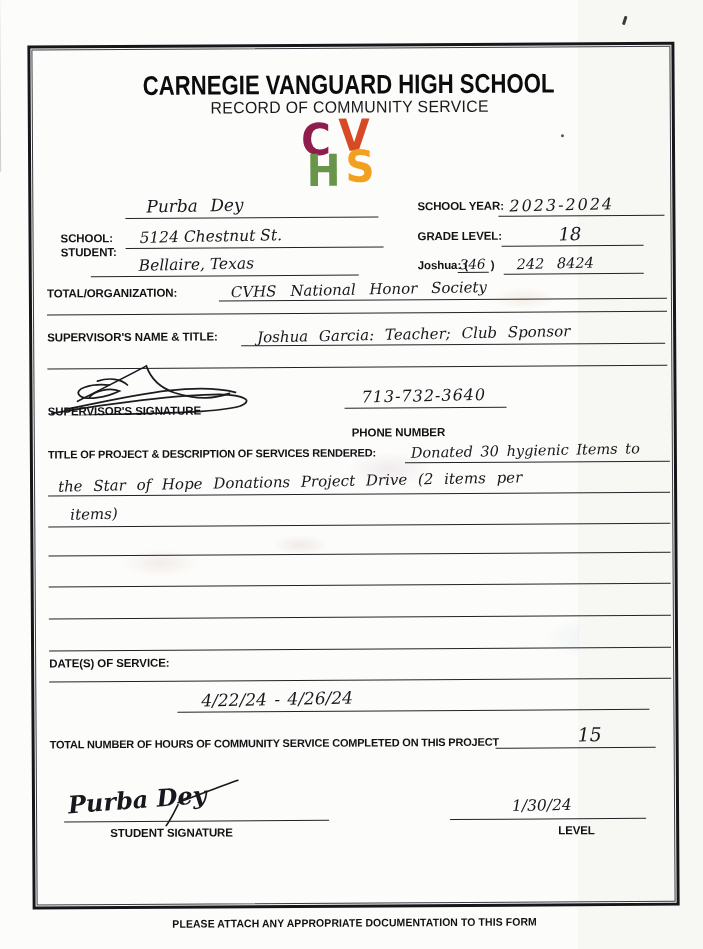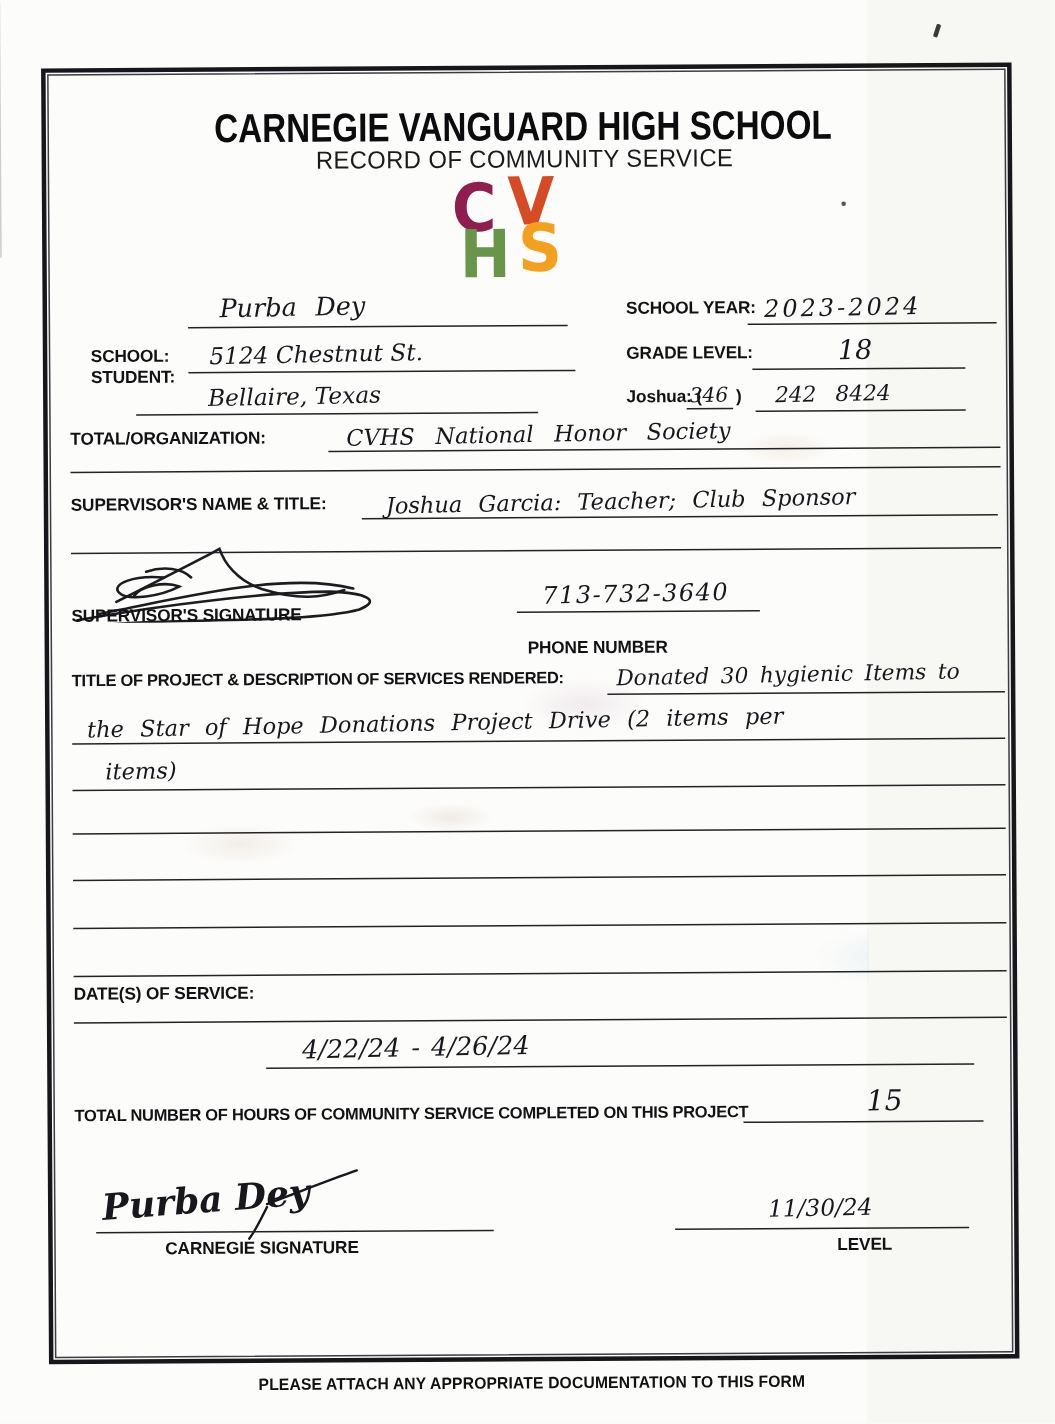--- a/index.html
+++ b/index.html
@@ -148,22 +148,22 @@
     <svg class="sig-svg" style="left:64px;top:778px;" width="210" height="48" viewBox="0 0 210 48">
       <g transform="rotate(-4 60 24)">
         <text x="2" y="30" font-family="DejaVu Serif, serif" font-style="italic" font-weight="bold" font-size="24" fill="#17171d">Purba Dey</text>
       </g>
       <g fill="none" stroke="#17171d" stroke-width="1.6" stroke-linecap="round">
         <path d="M112 24 C 134 16, 154 8, 172 2"></path>
         <path d="M112 26 C 108 34, 104 42, 100 47"></path>
       </g>
     </svg>
     <div class="line" style="left:62px;top:820px;width:265px;"></div>
-    <div class="lbl" style="left:108px;top:826px;">CARNEGIE SIGNATURE</div>
+    <div class="lbl" style="left:108px;top:826px;">STUDENT SIGNATURE</div>
 
     <div class="line" style="left:448px;top:820px;width:196px;"></div>
-    <div class="hw" style="left:510px;top:800px;font-size:15.5px;">11/30/24</div>
+    <div class="hw" style="left:510px;top:800px;font-size:15.5px;">1/30/24</div>
     <div class="lbl" style="left:556px;top:826px;">LEVEL</div>
 
     <div class="footer"><span>PLEASE ATTACH ANY APPROPRIATE DOCUMENTATION TO THIS FORM</span></div>
 
   </div>
 </div>
 
 </body></html>

